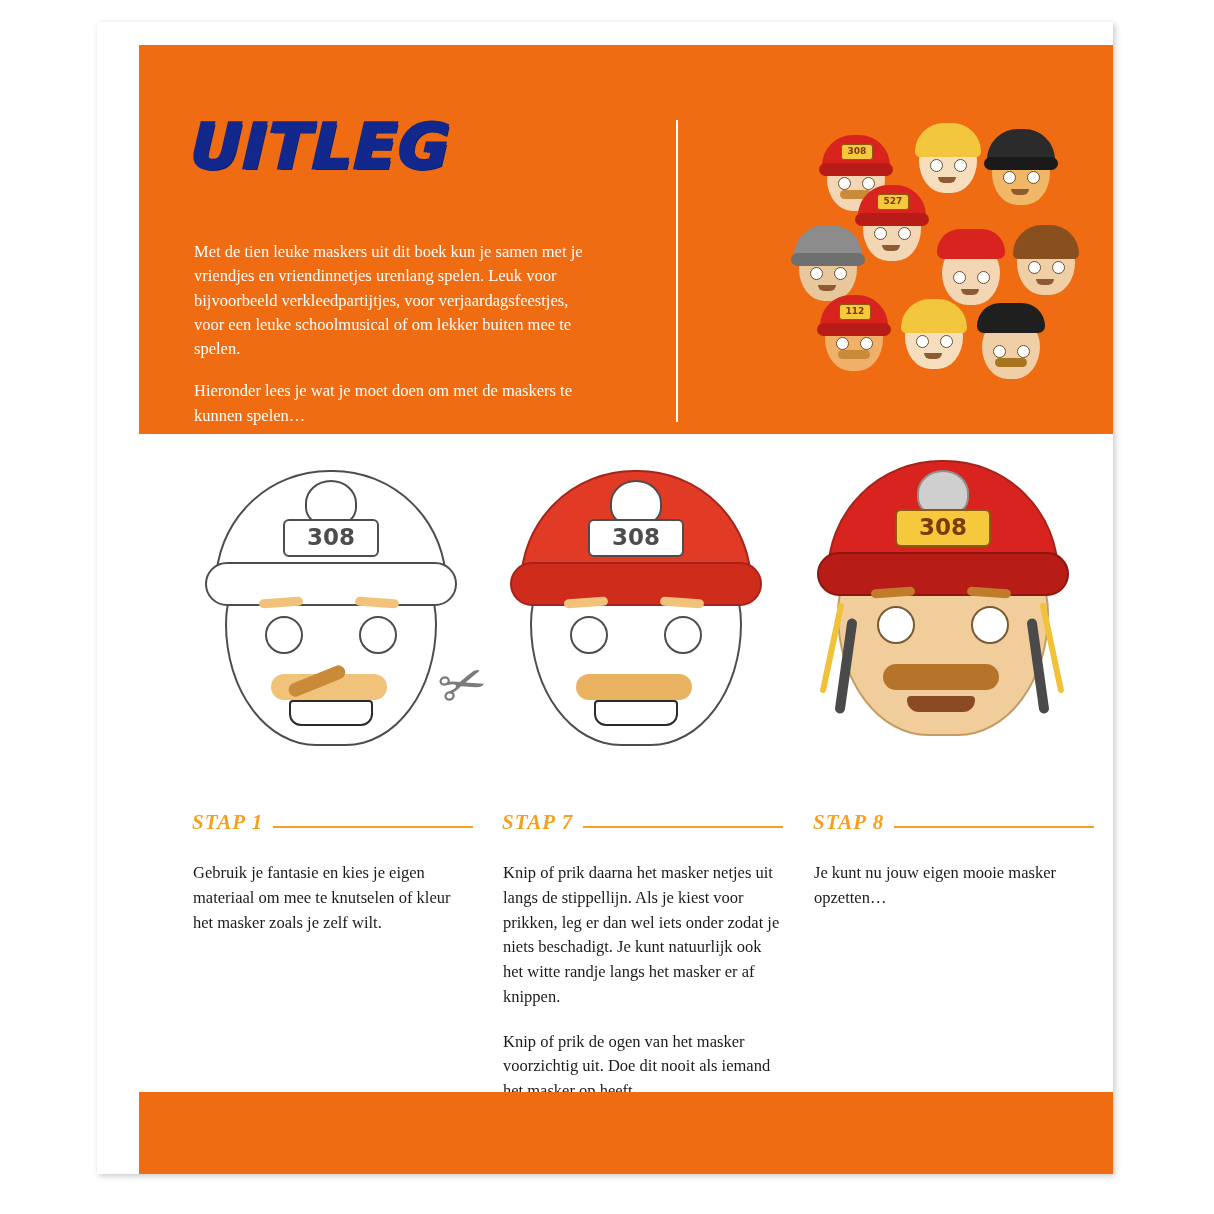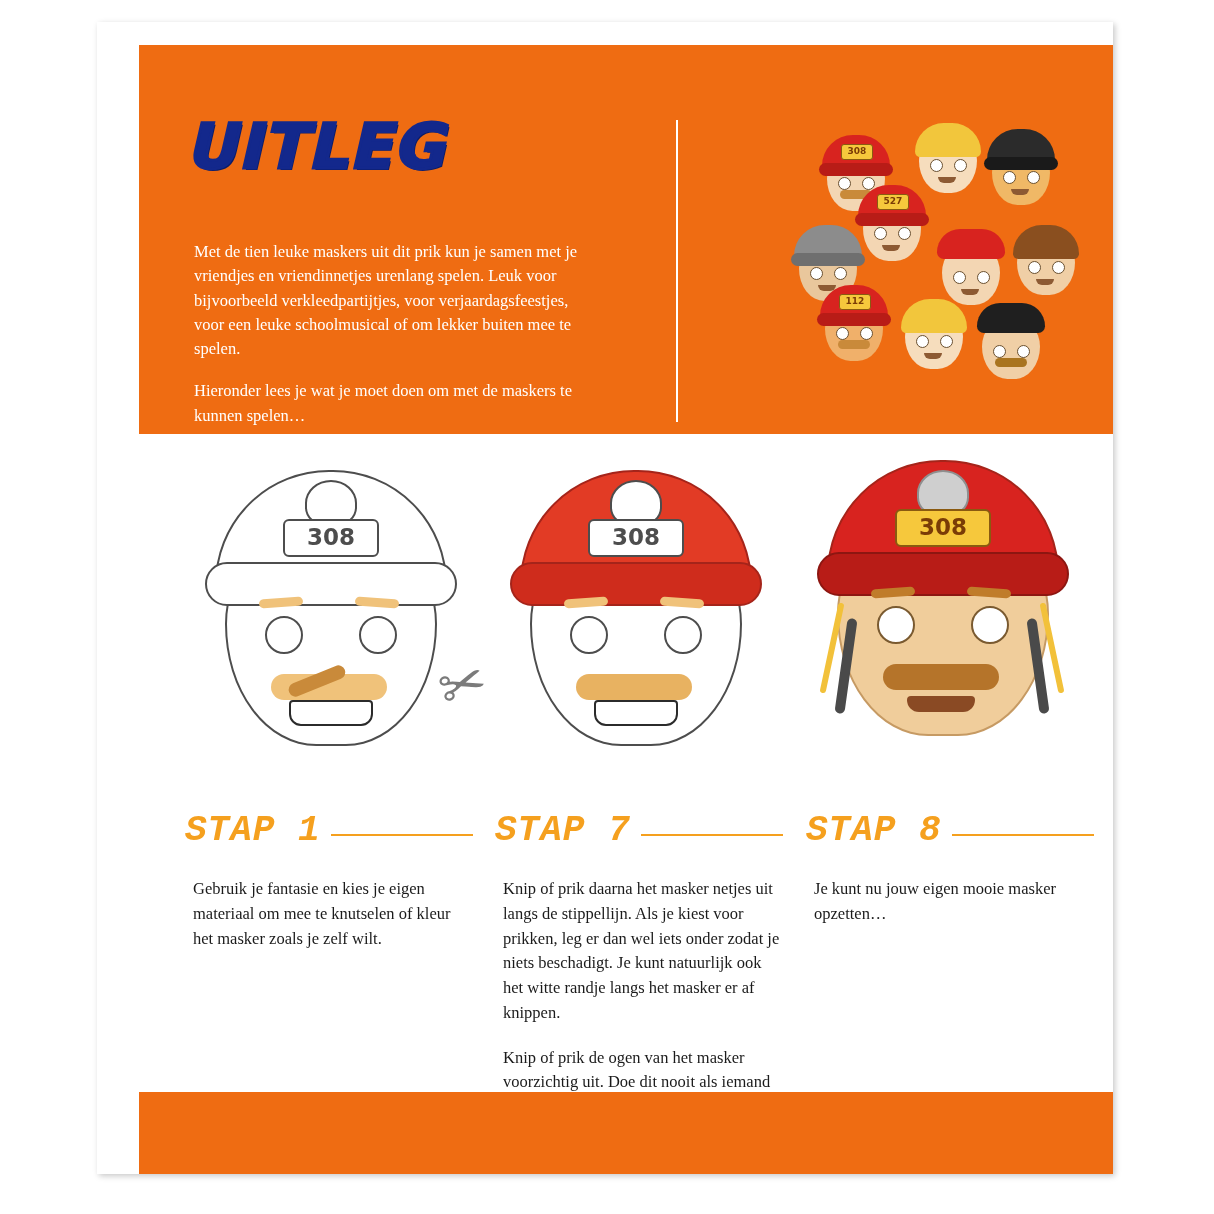--- a/index.html
+++ b/index.html
@@ -287,27 +287,28 @@
   .col.c1 { left: 46px; }
   .col.c2 { left: 356px; }
   .col.c3 { left: 667px; }
   .step-head {
     display: flex;
     align-items: center;
     gap: 10px;
     margin-bottom: 26px;
   }
   .step-title {
-    font-family: Liberation Mono, monospace;
+    font-family: Liberation Serif, serif;
     font-weight: bold;
     font-style: italic;
-    font-size: 36px;
+    font-size: 21px;
     letter-spacing: 1px;
     color: #f5a01e;
     white-space: nowrap;
+    margin-left: 7px;
   }
   .step-rule {
     flex: 1;
     height: 2px;
     background: #f5a01e;
     margin-top: 8px;
   }
   .col p {
     margin: 0 0 20px 0;
     font-size: 16.5px;
@@ -327,21 +328,21 @@
 </style>
 </head>
 <body>
 
 <div class="page">
 
   <div class="header-band">
     <div class="title">UITLEG</div>
 
     <div class="intro">
-      <p>Met de tien leuke maskers uit dit prik kun je samen met je vriendjes en vriendinnetjes urenlang spelen. Leuk voor bijvoorbeeld verkleedpartijtjes, voor verjaardagsfeestjes, voor een leuke schoolmusical of om lekker buiten mee te spelen.</p>
+      <p>Met de tien leuke maskers uit dit boek kun je samen met je vriendjes en vriendinnetjes urenlang spelen. Leuk voor bijvoorbeeld verkleedpartijtjes, voor verjaardagsfeestjes, voor een leuke schoolmusical of om lekker buiten mee te spelen.</p>
       <p>Hieronder lees je wat je moet doen om met de maskers te kunnen spelen…</p>
     </div>
 
     <div class="vrule"></div>
 
     <div class="masks-collage">
 
       <div class="face" style="left:120px; top:28px;">
         <div class="head" style="background:#f3d6b3;"></div>
         <div class="helm" style="background:#d8231f;"></div>
@@ -392,21 +393,21 @@
         <div class="mouth"></div>
       </div>
       <div class="face" style="left:310px; top:112px;">
         <div class="head" style="background:#f0cfa6;"></div>
         <div class="hair" style="background:#8a4f1f;"></div>
         <div class="eye l"></div>
         <div class="eye r"></div>
         <div class="mouth"></div>
       </div>
 
-      <div class="face" style="left:118px; top:178px;">
+      <div class="face" style="left:118px; top:188px;">
         <div class="head" style="background:#f0b06a;"></div>
         <div class="helm" style="background:#d8231f;"></div>
         <div class="brim" style="background:#b81c17;"></div>
         <div class="badge">112</div>
         <div class="eye l"></div>
         <div class="eye r"></div>
         <div class="stache"></div>
       </div>
       <div class="face" style="left:198px; top:186px;">
         <div class="head" style="background:#f6ddbd;"></div>

